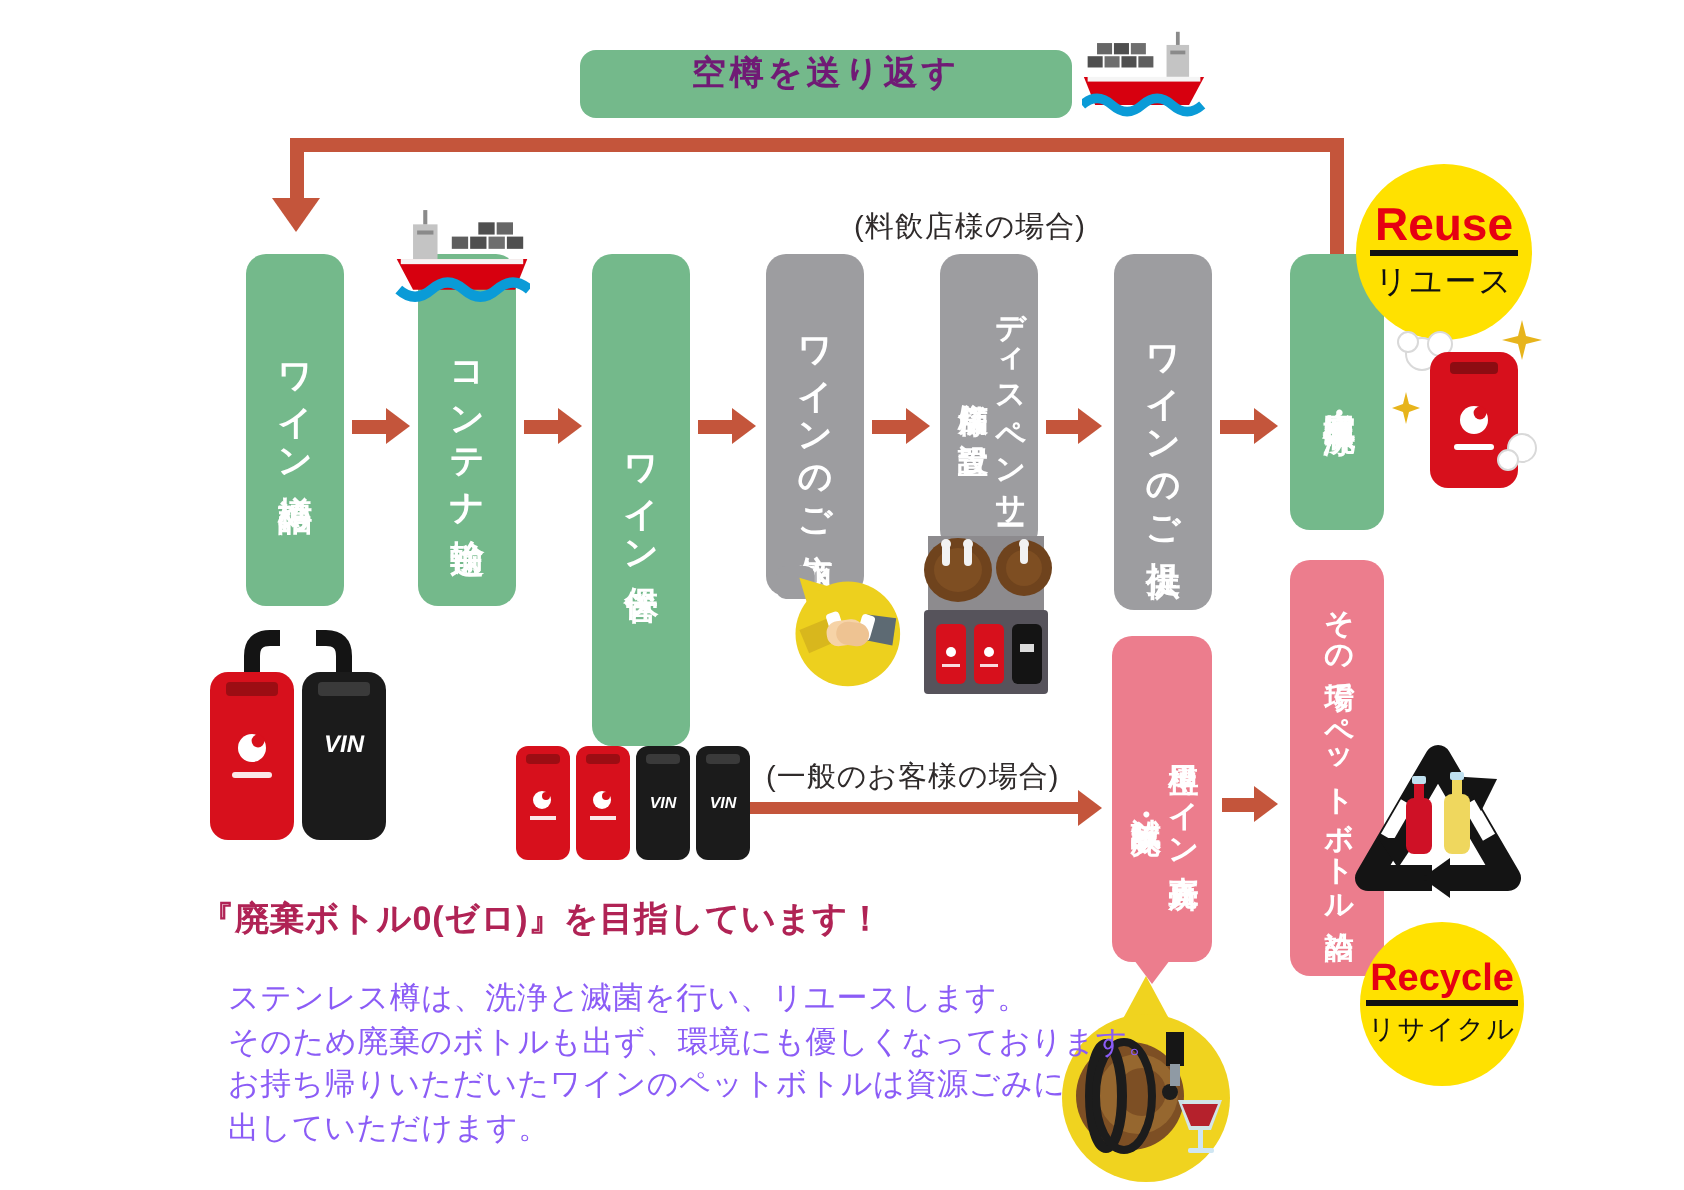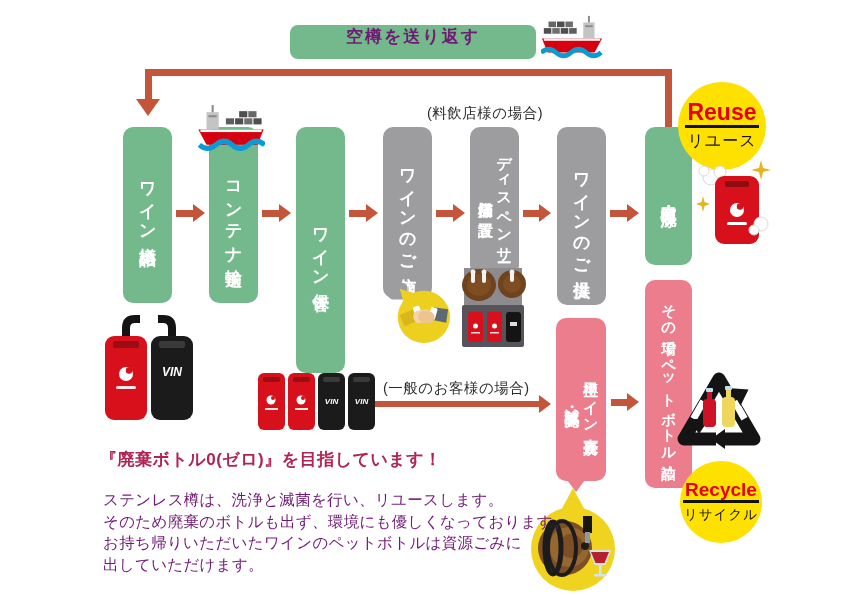--- a/index.html
+++ b/index.html
@@ -48,21 +48,21 @@
     display:flex;flex-direction:column;align-items:center;justify-content:center;
   }
   .badge-en{color:#e60012;font-weight:bold;border-bottom:3px solid #111;line-height:1.05;padding:0 2px 1px 2px;}
   .badge-ja{color:#111;font-weight:normal;margin-top:3px;letter-spacing:1px;}
   
   .footer-heading{
     position:absolute;left:100px;top:448px;color:#b02355;font-weight:bold;
     font-size:17px;letter-spacing:0.5px;white-space:nowrap;
   }
   .footer-body{
-    position:absolute;left:103px;top:489px;color:#701a75;font-size:15.5px;line-height:21.5px;
+    position:absolute;left:114px;top:489px;color:#8b5cf6;font-size:15.5px;line-height:21.5px;
     letter-spacing:0.3px;
   }
   .tail-pink{
     position:absolute;left:567px;top:480px;width:0;height:0;
     border-left:9px solid transparent;border-right:9px solid transparent;
     border-top:12px solid #ec7d8d;
   }
 </style>
 </head>
 <body>

